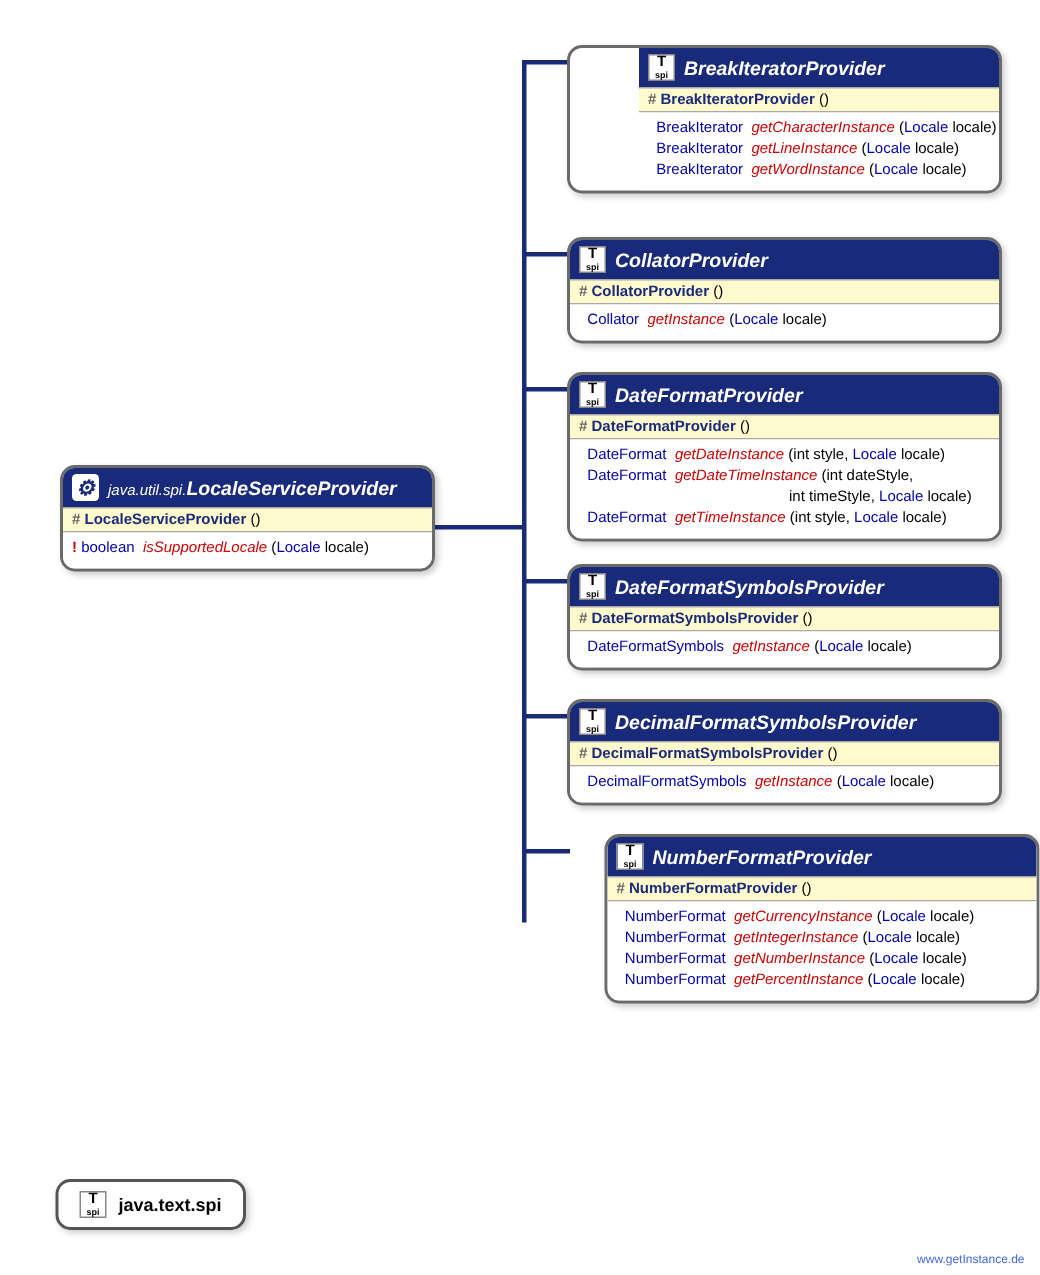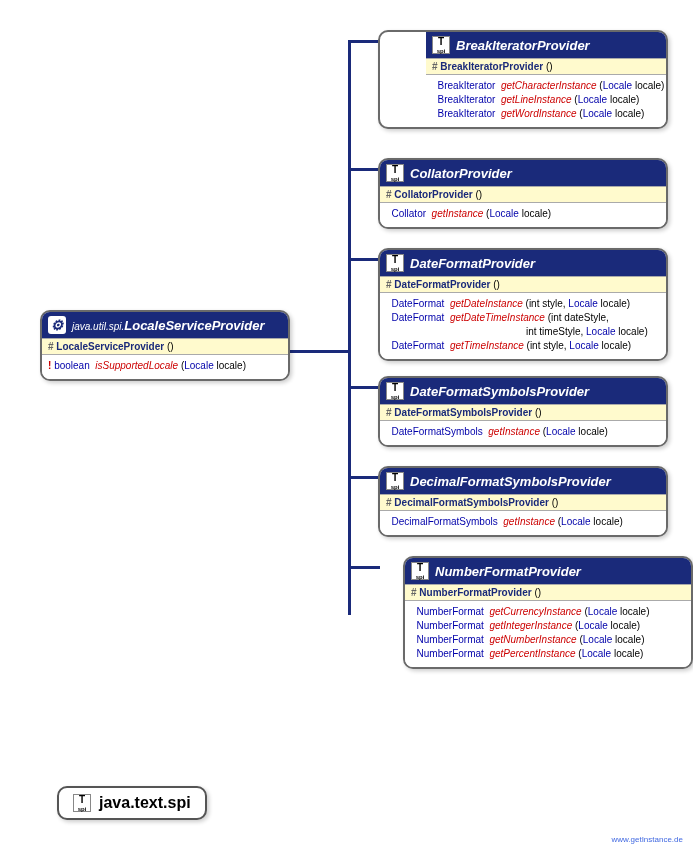--- a/index.html
+++ b/index.html
@@ -96,30 +96,30 @@
   .param-type { color: #0000aa; }
   .param-name { color: #000; }
   .bang { color: #cc0000; font-weight: bold; }
   .paren { color: #000; }
   .connector {
     position: absolute;
     background: #1a2a7a;
   }
   .pkg-label {
     position: absolute;
-    left: 57px;
+    left: 37px;
     bottom: 30px;
     border: 2px solid #555;
     border-radius: 10px;
     padding: 6px 14px;
     background: #fff;
     display: flex;
     align-items: center;
     gap: 8px;
-    font-size: 16px;
+    font-size: 12px;
     font-weight: bold;
     box-shadow: 2px 2px 4px rgba(0,0,0,0.2);
   }
   .credit {
     position: absolute;
     right: 10px;
     bottom: 6px;
     font-size: 8px;
     color: #4169e1;
   }

